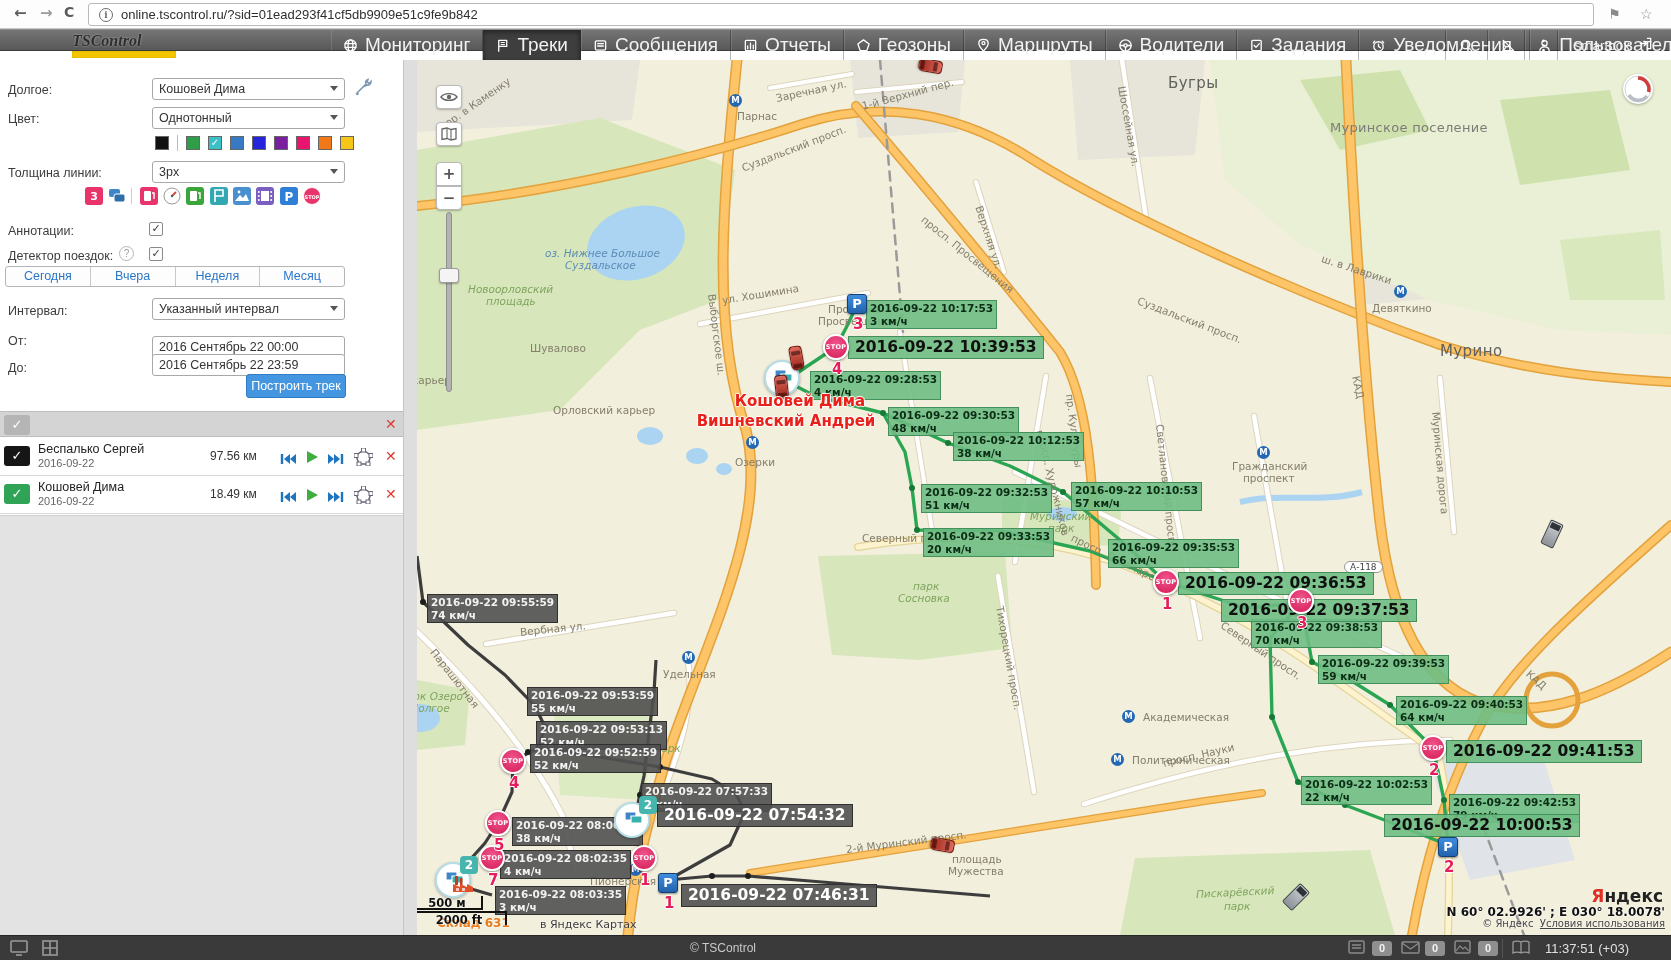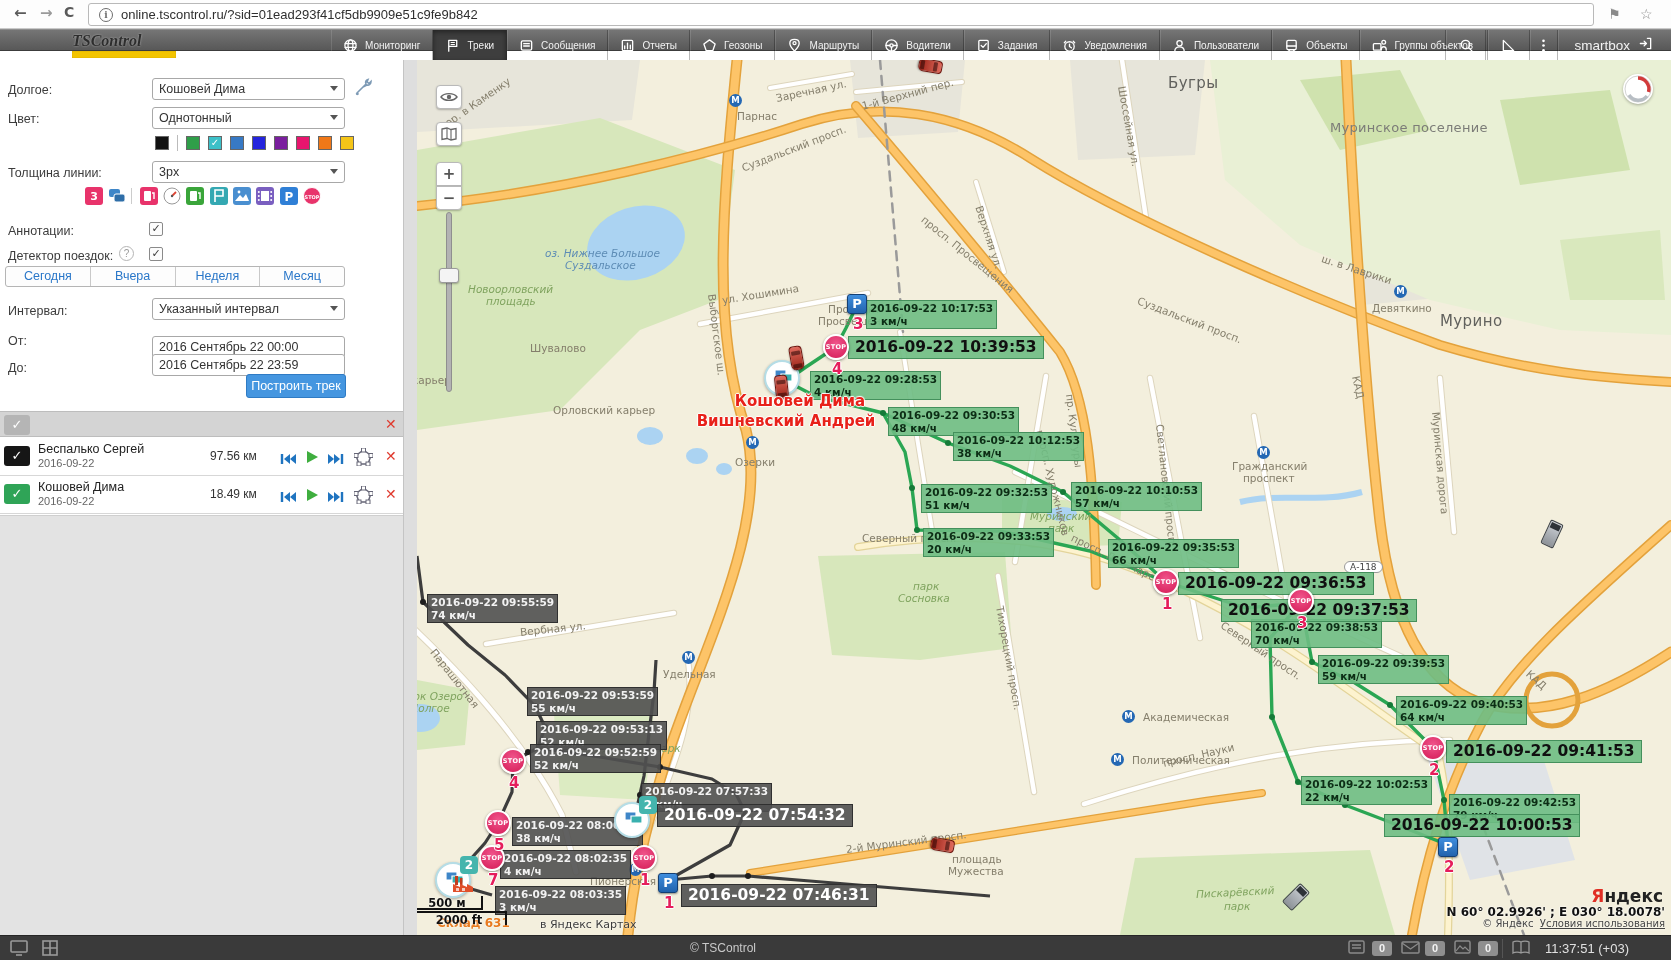--- a/index.html
+++ b/index.html
@@ -14,21 +14,21 @@
   #infoicon{position:absolute;left:10px;top:4px;width:14px;height:14px;border:1.4px solid #6d6d6d;border-radius:50%;color:#6d6d6d;font:bold 9px "DejaVu Serif",serif;text-align:center;line-height:13px}
   #urltext{position:absolute;left:32px;top:3px;font:13px "Liberation Sans",sans-serif;color:#2f2f2f}
   .bext{position:absolute;top:6px;font:14px "DejaVu Sans",sans-serif;color:#8a8a8a}
 
   
   #navbar{position:absolute;left:0;top:29px;width:1671px;height:22px;background:linear-gradient(#757575,#585858);border-top:1px solid #8f8f8f;border-bottom:1px solid #3c3c3c}
   #brand{position:absolute;left:72px;top:2px;width:140px}
   #brandname{font:italic bold 16px "Liberation Serif",serif;color:#2d2d2d;text-shadow:0 0 2px rgba(255,255,255,.55)}
   #brandbar{width:104px;height:7px;background:#f3c400;margin-top:1px;box-shadow:inset 0 0 1px #9b7b00}
   #navmenu{position:absolute;left:331px;top:0;height:30px;display:flex}
-  .nav-item{display:flex;align-items:center;gap:7px;padding:0 12px;height:30px;color:#f2f2f2;font-size:10px;border-right:1px solid rgba(0,0,0,.28);box-shadow:inset 1px 0 0 rgba(255,255,255,.12);cursor:pointer;white-space:nowrap}
+  .nav-item{display:flex;align-items:center;gap:7px;padding:0 12px;height:30px;color:#f2f2f2;font-size:19px;border-right:1px solid rgba(0,0,0,.28);box-shadow:inset 1px 0 0 rgba(255,255,255,.12);cursor:pointer;white-space:nowrap}
   .nav-item.active{background:#3e3e3e;box-shadow:inset 0 2px 5px rgba(0,0,0,.45)}
   .nav-item svg{display:block}
   #navright{position:absolute;right:10px;top:0;height:30px;display:flex;align-items:center}
   .nav-tool{width:42px;height:30px;display:flex;align-items:center;justify-content:center;border-left:1px solid rgba(0,0,0,.28);box-shadow:inset 1px 0 0 rgba(255,255,255,.12);cursor:pointer}
   #navuser{display:flex;align-items:center;gap:8px;color:#f2f2f2;font-size:13.5px;padding:0 8px 0 16px;border-left:1px solid rgba(0,0,0,.28);box-shadow:inset 1px 0 0 rgba(255,255,255,.12);cursor:pointer;height:30px}
 
   
   #panel{position:absolute;left:0;top:60px;width:417px;height:875px;background:#fff}
   #panelgutter{position:absolute;left:403px;top:0;width:14px;height:875px;background:#dedede;border-left:1px solid #c4c4c4}
   .plabel{position:absolute;font-size:12.5px;color:#3c3c3c}
@@ -590,21 +590,21 @@
           <circle cx="1444" cy="800" r="3" fill="#157a38"></circle>
           <circle cx="1298" cy="782" r="3" fill="#157a38"></circle>
           <circle cx="1345" cy="805" r="3" fill="#157a38"></circle>
           <circle cx="1272" cy="717" r="3" fill="#157a38"></circle>
         </g>
     </svg>
 
     <div id="streets">
         <div class="street st-big" style="left: 751px; top: 14px;">Бугры</div>
         <div class="street st-big2" style="left: 913px; top: 60px;">Муринское поселение</div>
-        <div class="street st-big" style="left: 1023px; top: 252px;">Мурино</div>
+        <div class="street st-big" style="left: 1023px; top: 282px;">Мурино</div>
         <div class="street" style="left: 955px; top: 242px;">Девяткино</div>
         <div class="street" style="left: 320px; top: 50px;">Парнас</div>
         <div class="street" style="left: 318px; top: 396px;">Озерки</div>
         <div class="street" style="left: 411px; top: 243px;">Проспект</div>
         <div class="street" style="left: 401px; top: 255px;">Просвещения</div>
         <div class="street" style="left: 815px; top: 400px;">Гражданский</div>
         <div class="street" style="left: 826px; top: 412px;">проспект</div>
         <div class="street" style="left: 726px; top: 651px;">Академическая</div>
         <div class="street" style="left: 715px; top: 694px;">Политехническая</div>
         <div class="street" style="left: 246px; top: 608px;">Удельная</div>

